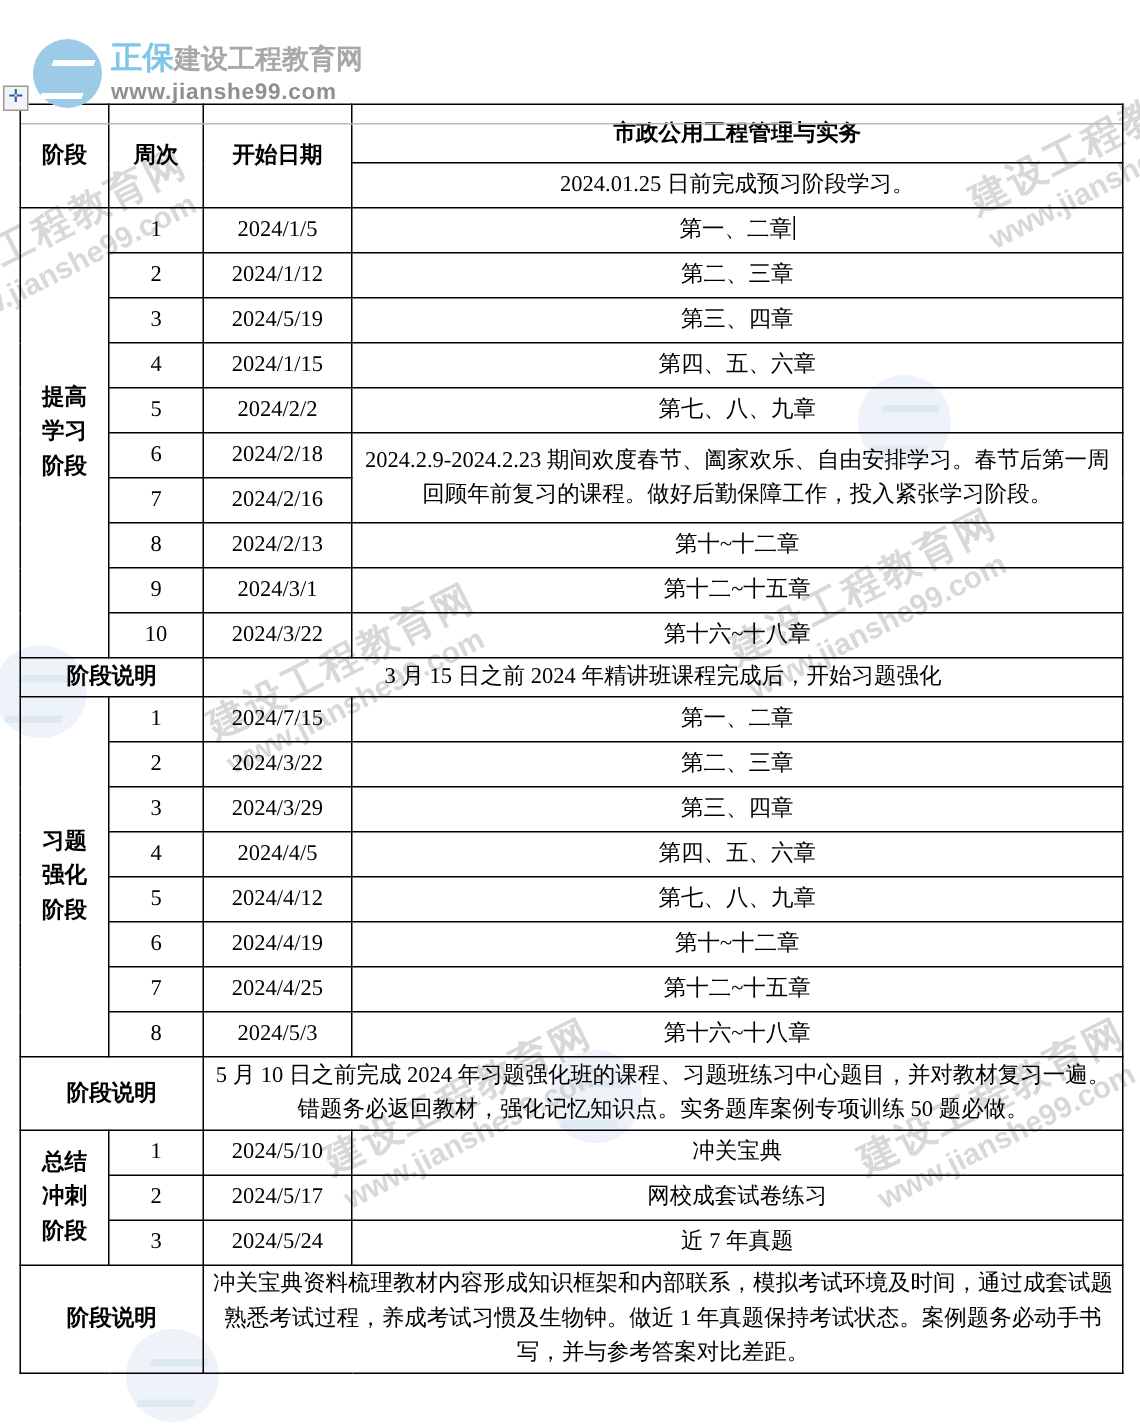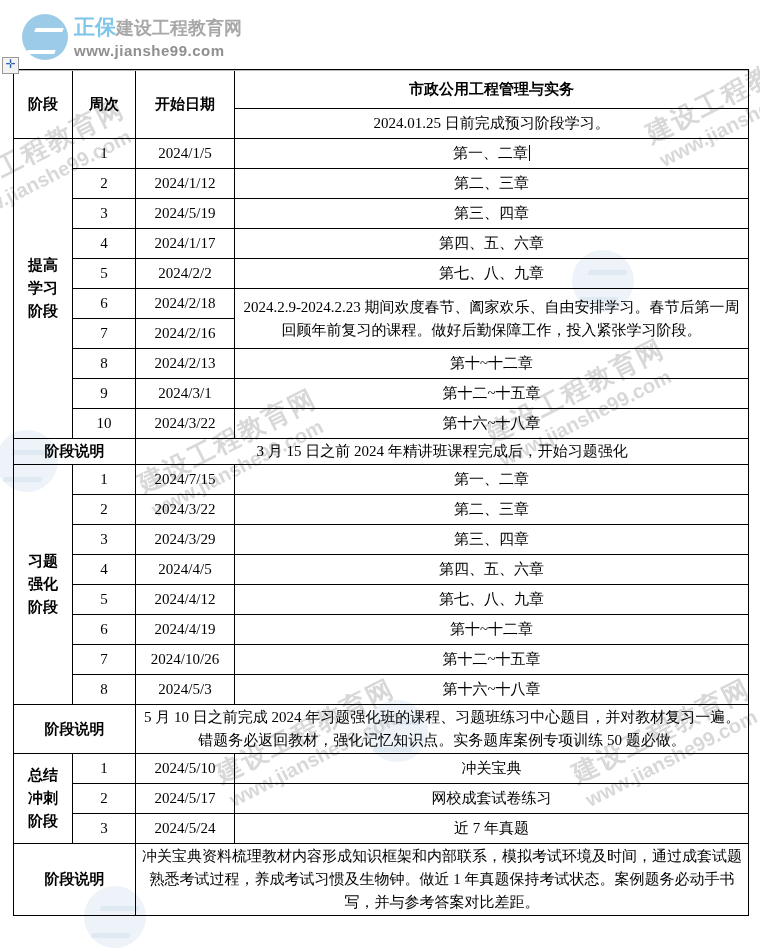--- a/index.html
+++ b/index.html
@@ -49,21 +49,21 @@
     left: 12px; top: 20px;
     width: 38px; height: 22px;
     border-top: 5px solid #d7e4ee;
     border-bottom: 5px solid #d7e4ee;
     transform: skewX(-18deg);
   }
 
   
   #doc-header {
     position: absolute;
-    left: 0; top: 4px;
+    left: 0; top: 16px;
     width: 760px; height: 68px;
     z-index: 3;
   }
   #brand-logo {
     position: absolute;
     left: 22px; top: 8px;
     width: 240px; height: 50px;
   }
   #brand-mark {
     position: absolute;
@@ -255,21 +255,21 @@
         <td class="date">2024/1/12</td>
         <td class="row-h">第二、三章</td>
       </tr>
       <tr>
         <td class="num row-h">3</td>
         <td class="date">2024/5/19</td>
         <td class="row-h">第三、四章</td>
       </tr>
       <tr>
         <td class="num row-h">4</td>
-        <td class="date">2024/1/17</td>
+        <td class="date">2024/1/15</td>
         <td class="row-h">第四、五、六章</td>
       </tr>
       <tr>
         <td class="num row-h">5</td>
         <td class="date">2024/2/2</td>
         <td class="row-h">第七、八、九章</td>
       </tr>
       <tr>
         <td class="num row-h">6</td>
         <td class="date">2024/2/18</td>
@@ -328,21 +328,21 @@
         <td class="date">2024/4/12</td>
         <td class="row-h">第七、八、九章</td>
       </tr>
       <tr>
         <td class="num row-h">6</td>
         <td class="date">2024/4/19</td>
         <td class="row-h">第十~十二章</td>
       </tr>
       <tr>
         <td class="num row-h">7</td>
-        <td class="date">2024/10/26</td>
+        <td class="date">2024/4/25</td>
         <td class="row-h">第十二~十五章</td>
       </tr>
       <tr>
         <td class="num row-h">8</td>
         <td class="date">2024/5/3</td>
         <td class="row-h">第十六~十八章</td>
       </tr>
       <tr>
         <td class="note-label" colspan="2">阶段说明</td>
         <td class="para" colspan="2">5 月 10 日之前完成 2024 年习题强化班的课程、习题班练习中心题目，并对教材复习一遍。错题务必返回教材，强化记忆知识点。实务题库案例专项训练 50 题必做。</td>

